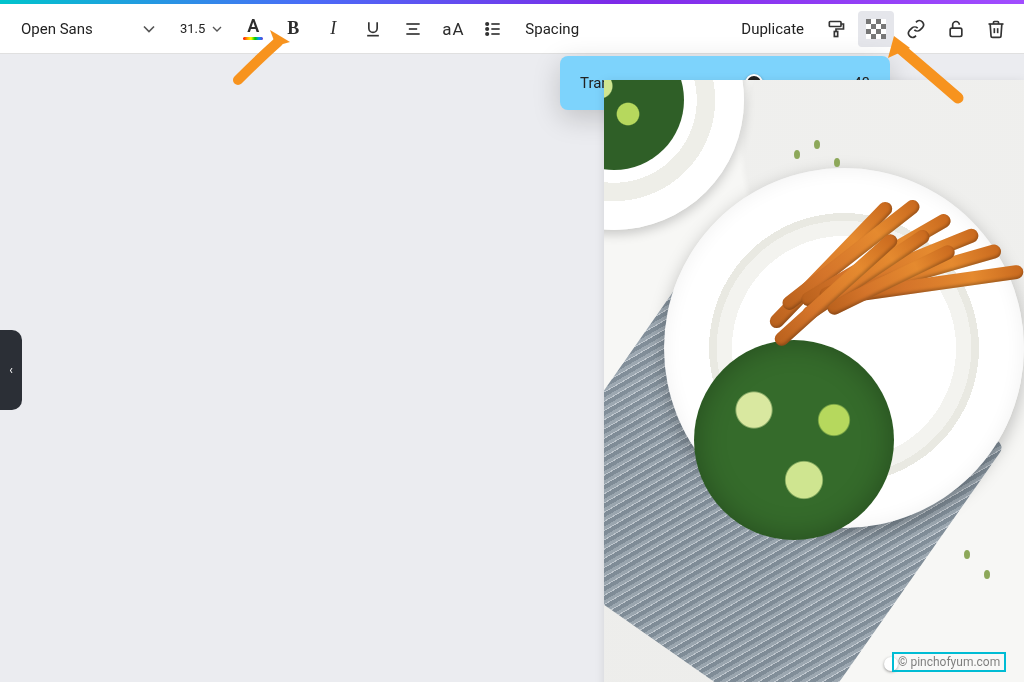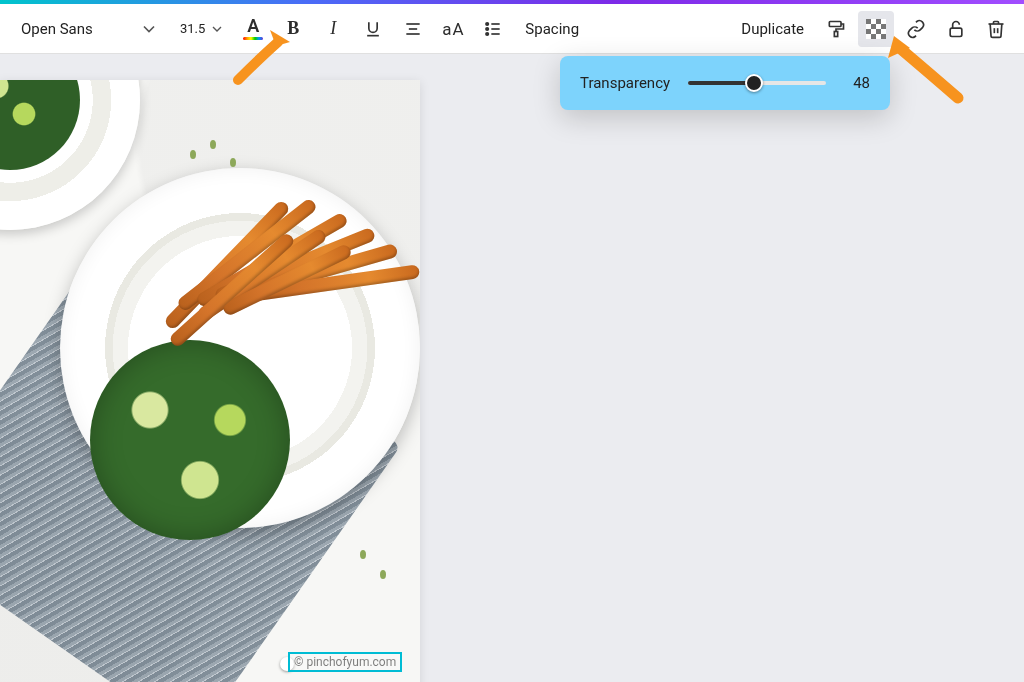--- a/index.html
+++ b/index.html
@@ -14,21 +14,21 @@
   .tbtn { width:36px; height:36px; display:flex; align-items:center; justify-content:center; border-radius:4px; cursor:pointer; color:#2d2d2d; position:relative; }
   .tbtn.active { background:#e5e6eb; }
   .text-color { flex-direction:column; justify-content:center; }
   .text-color .rainbow { width:20px; height:3px; background:linear-gradient(90deg,#ff0000,#ff9900,#ffff00,#00cc00,#0099ff,#6633cc); border-radius:2px; margin-top:2px; }
   .txtbtn { padding:0 10px; height:36px; display:flex; align-items:center; font-size:15px; color:#222; border-radius:4px; cursor:pointer; }
   .spacer { flex:1; }
   .icon-svg { width:20px; height:20px; }
   .bold { font-weight:800; font-size:18px; font-family:Georgia, serif; }
   .italic { font-style:italic; font-size:18px; font-family:Georgia, serif; }
   
-  .canvas-wrap { position:relative; width:100%; height:calc(682px - 54px); display:flex; justify-content:flex-start; padding-top:26px; }
+  .canvas-wrap { position:relative; width:100%; height:calc(682px - 54px); display:flex; justify-content:flex-end; padding-top:26px; }
   .page { width:420px; height:620px; background:#fff; position:relative; box-shadow:0 2px 10px rgba(0,0,0,0.1); overflow:hidden; }
   
   .marble { position:absolute; inset:0; background:
      radial-gradient(circle at 80% 10%, rgba(0,0,0,0.03) 0 30%, transparent 31%),
      radial-gradient(circle at 10% 80%, rgba(0,0,0,0.04) 0 25%, transparent 26%),
      #f7f7f5; }
   .napkin { position:absolute; width:360px; height:360px; left:-30px; top:230px; transform:rotate(35deg);
     background:repeating-linear-gradient(115deg,#5a6b7a 0 4px,#7e8d9a 4px 7px,#aeb8c2 7px 8px); opacity:0.75; border-radius:8px; }
   .bowl { position:absolute; width:360px; height:360px; left:60px; top:88px; border-radius:50%;
     background:radial-gradient(circle at 50% 50%,#fff 0 44%,#f3f3ef 44% 50%,#e9e9e2 50% 53%,#fff 53% 100%);

